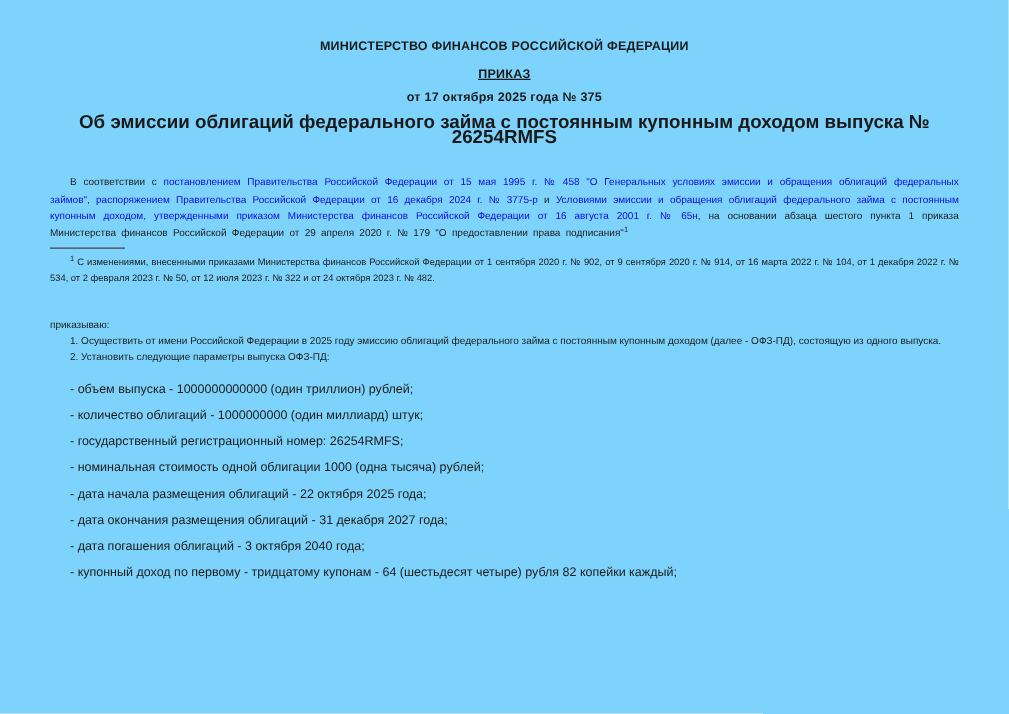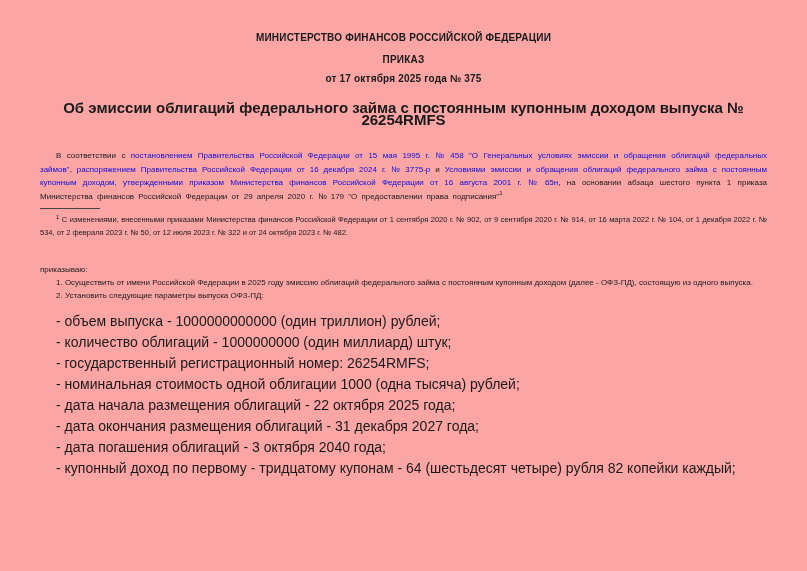--- a/index.html
+++ b/index.html
@@ -1,36 +1,36 @@
 <!DOCTYPE html>
 <html><head>
 <meta charset="utf-8">
 <style>
   html, body { margin: 0; padding: 0; background: #ffffff; }
   .page {
     position: relative;
     width: 807px;
     height: 571px;
-    background: #fca5a5;
+    background: #7dd3fc;
     font-family: "Liberation Sans", sans-serif;
     color: #1a1a1a;
     box-sizing: border-box;
     padding: 32px 40px 0 40px;
     overflow: hidden;
   }
   .center { text-align: center; }
   .title-line {
     font-size: 10px;
     font-weight: bold;
     line-height: 12px;
     margin-bottom: 10px;
     letter-spacing: 0.2px;
   }
-  .title-line.doc-type { margin-bottom: 7px; }
-  .title-line.date-line { margin-bottom: 17px; }
+  .title-line.doc-type { margin-bottom: 7px; text-decoration: underline; }
+  .title-line.date-line { margin-bottom: 7px; }
   .subject-line {
     font-size: 15px;
     font-weight: bold;
     line-height: 12px;
     margin-bottom: 23px;
   }
   .preamble {
     font-size: 8px;
     line-height: 13.5px;
     text-align: justify;
@@ -57,21 +57,21 @@
     margin-top: 24px;
   }
   .order-item {
     font-size: 8px;
     line-height: 13px;
     text-indent: 16px;
   }
   .order-item.second { }
   .params { margin-top: 13px; }
   .param-line {
-    font-size: 14px;
+    font-size: 10px;
     line-height: 13px;
     text-indent: 16px;
     margin-bottom: 8px;
   }
   .dates-table {
     display: grid;
     grid-template-columns: 180px 190px 181px auto;
     font-size: 8px;
     line-height: 13.5px;
     margin-top: 6px;

